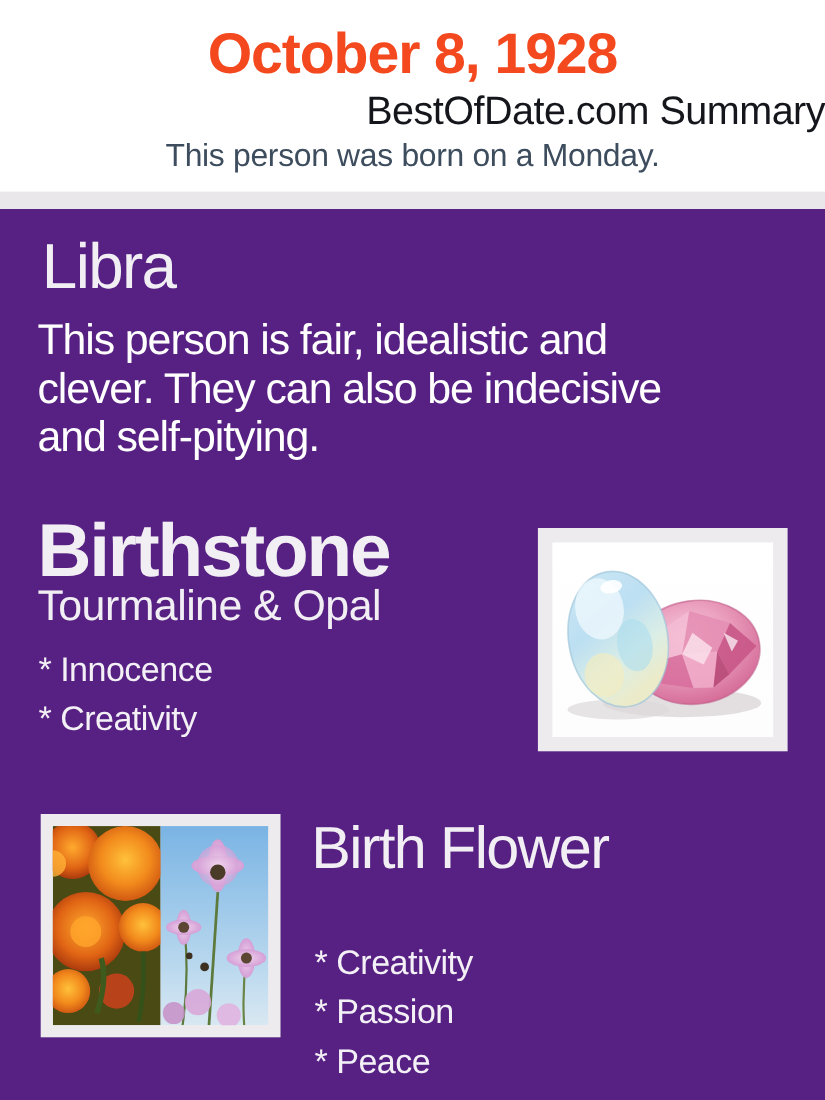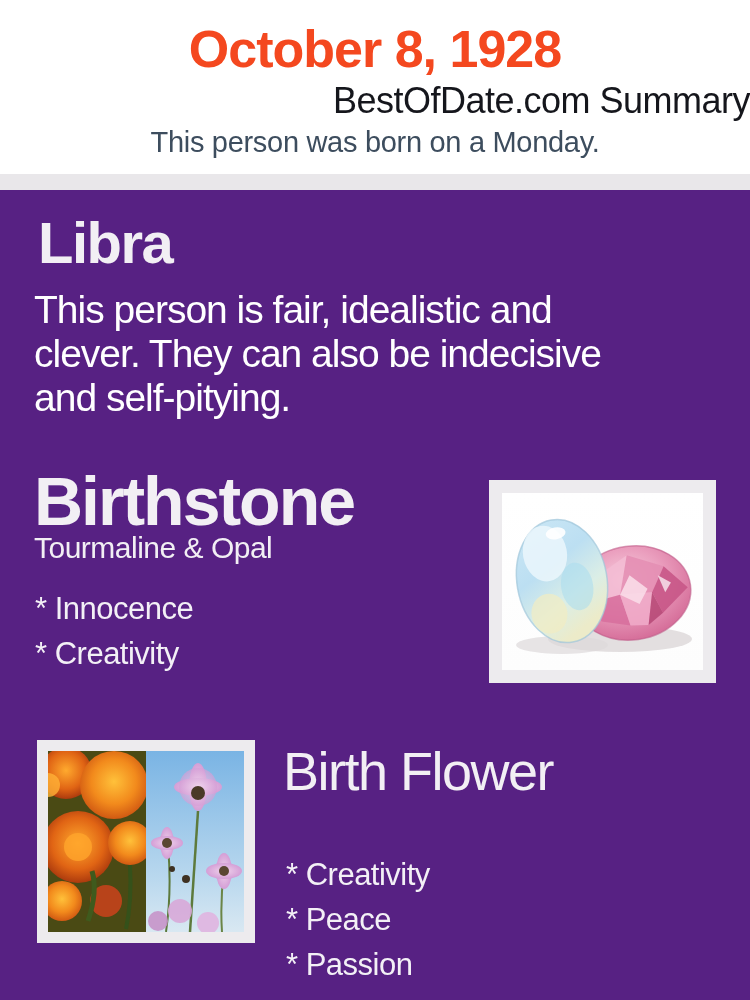--- a/index.html
+++ b/index.html
@@ -47,40 +47,40 @@
   
   .purple-section {
     position: relative;
     height: 810px;
     background: #572183;
     color: #f2eff4;
   }
 
   .zodiac-sign {
     position: absolute; left: 38px; top: 24px;
-    font-size: 58px; font-weight: bold; letter-spacing: -1.5px;
+    font-size: 58px; font-weight: normal; letter-spacing: -1.5px;
     line-height: 1;
     text-align: center;
   }
   .zodiac-desc {
     position: absolute; left: 34px; top: 98px;
     width: 610px;
     font-size: 39px; letter-spacing: -1px;
     line-height: 44px;
     color: #ffffff;
   }
 
   .birthstone-heading {
     position: absolute; left: 34px; top: 277px;
     font-size: 68px; font-weight: bold; letter-spacing: -2px;
     line-height: 1;
   }
   .birthstone-sub {
     position: absolute; left: 34px; top: 342px;
-    font-size: 30px; letter-spacing: -0.5px;
+    font-size: 39px; letter-spacing: -0.5px;
     line-height: 1.05;
   }
   .trait-list {
     list-style: none; margin: 0; padding: 0;
   }
   .birthstone-traits {
     position: absolute; left: 35px; top: 396px;
   }
   .trait-list li {
     font-size: 31px; letter-spacing: -0.5px;
@@ -252,18 +252,18 @@
           <ellipse cx="160" cy="172" rx="11" ry="11" fill="#e0b4e0" opacity="0.9"></ellipse>
           <circle cx="138" cy="128" r="4" fill="#3e3122"></circle>
           <circle cx="124" cy="118" r="3" fill="#3e3122"></circle>
         </g>
       </svg>
     </div>
 
     <div class="birthflower-heading">Birth Flower</div>
     <ul class="trait-list birthflower-traits">
       <li>* Creativity</li>
+      <li>* Passion</li>
       <li>* Peace</li>
-      <li>* Passion</li>
     </ul>
 
   </div>
 </div>
 
 </body></html>

